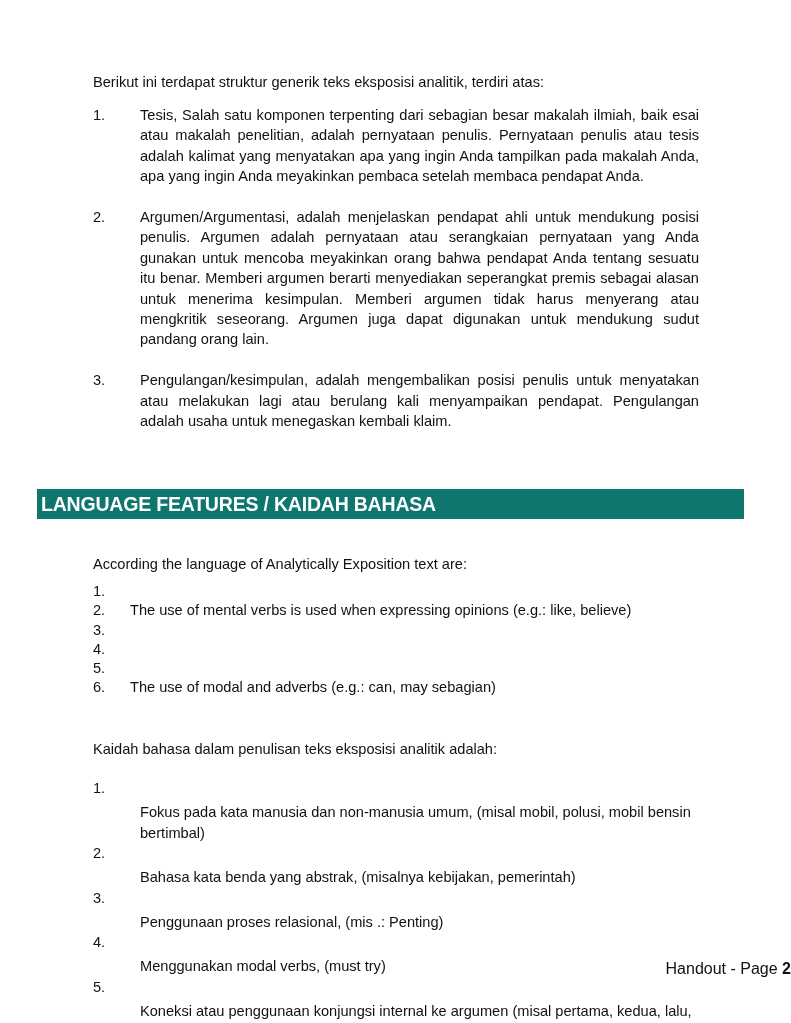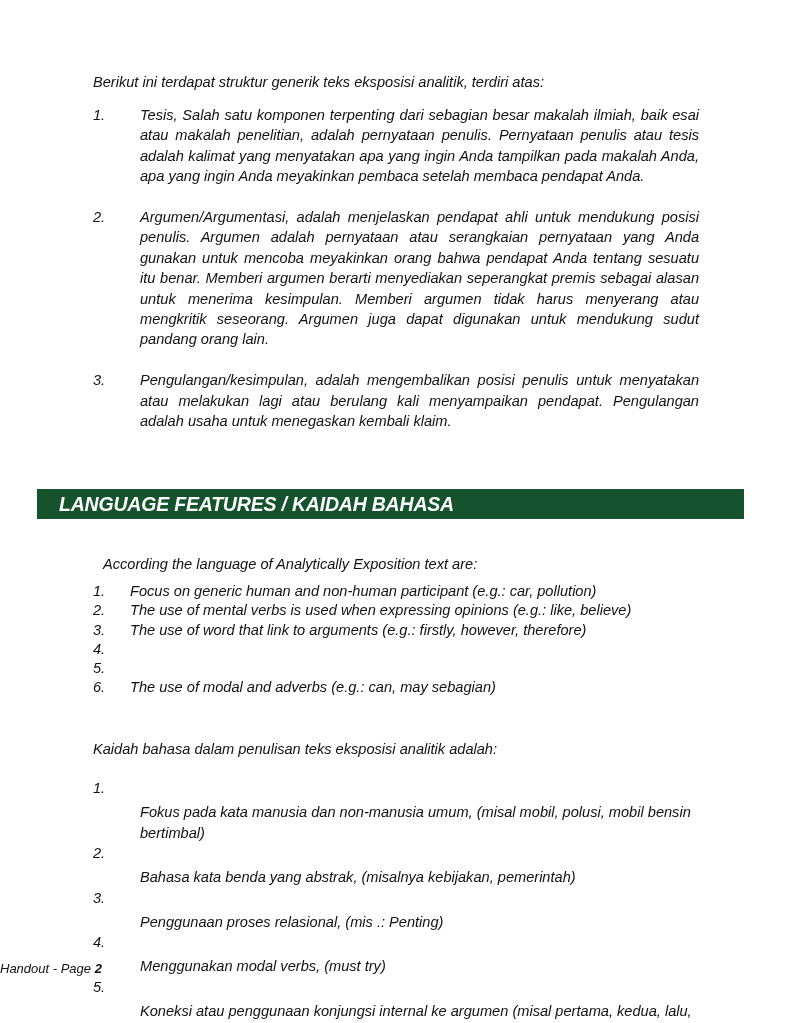--- a/index.html
+++ b/index.html
@@ -9,21 +9,21 @@
     }
     body {
       width: 791px;
       height: 1023px;
       position: relative;
       overflow: hidden;
       font-family: "Liberation Sans", sans-serif;
       color: #111111;
       font-size: 14.6px;
     }
-    .abs { position: absolute; font-style: italic; }
+    .abs { position: absolute; }
     .intro {
       left: 93px;
       top: 72px;
       line-height: 20px;
       white-space: nowrap;
     }
     .struct-list {
       left: 93px;
       top: 105px;
       width: 606px;
@@ -43,31 +43,31 @@
     .struct-text {
       flex: 1;
       text-align: justify;
       text-align-last: left;
     }
     .banner {
       left: 37px;
       top: 489px;
       width: 707px;
       height: 30px;
-      background: #14532d;
+      background: #0f766e;
       color: #ffffff;
       font-weight: bold;
       font-size: 19.5px;
       line-height: 31px;
-      padding-left: 22px;
+      padding-left: 4px;
       box-sizing: border-box;
       letter-spacing: -0.2px;
     }
     .en-intro {
-      left: 103px;
+      left: 93px;
       top: 554px;
       line-height: 20px;
       white-space: nowrap;
     }
     .en-list {
       left: 93px;
       top: 582px;
       margin: 0;
       padding: 0;
       list-style: none;
@@ -104,22 +104,22 @@
       flex: 0 0 47px;
     }
     .id-text {
       width: 560px;
       margin-top: 24px;
     }
     .footer {
       left: 0;
       width: 791px;
       top: 961px;
-      text-align: left;
-      font-size: 13px;
+      text-align: right;
+      font-size: 16px;
       line-height: 16px;
     }
     .footer b { font-weight: bold; }
   </style>
 </head>
 <body>
 
 <div class="abs intro">Berikut ini terdapat struktur generik teks eksposisi analitik, terdiri atas:</div>
 
 <ol class="abs struct-list">
@@ -137,29 +137,27 @@
   </li>
 </ol>
 
 <div class="abs banner">LANGUAGE FEATURES / KAIDAH BAHASA</div>
 
 <div class="abs en-intro">According the language of Analytically Exposition text are:</div>
 
 <ol class="abs en-list">
   <li class="en-item">
     <span class="en-num">1.</span>
-    <span>Focus on generic human and non-human participant (e.g.: car, pollution)</span>
   </li>
   <li class="en-item">
     <span class="en-num">2.</span>
     <span>The use of mental verbs is used when expressing opinions (e.g.: like, believe)</span>
   </li>
   <li class="en-item">
     <span class="en-num">3.</span>
-    <span>The use of word that link to arguments (e.g.: firstly, however, therefore)</span>
   </li>
   <li class="en-item">
     <span class="en-num">4.</span>
   </li>
   <li class="en-item">
     <span class="en-num">5.</span>
   </li>
   <li class="en-item">
     <span class="en-num">6.</span>
     <span>The use of modal and adverbs (e.g.: can, may sebagian)</span>

